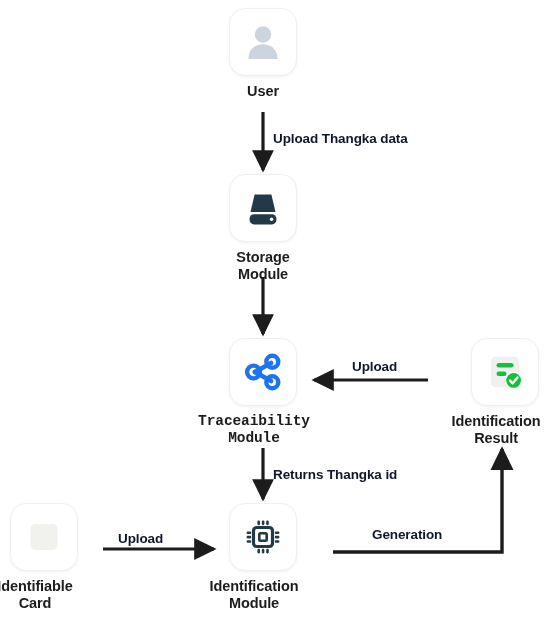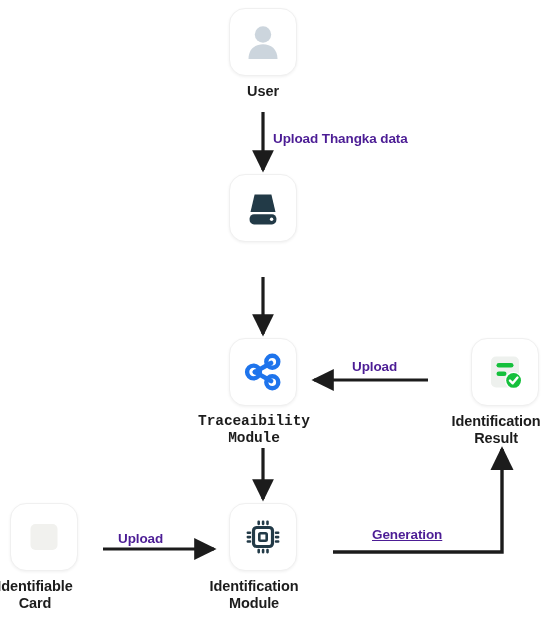--- a/index.html
+++ b/index.html
@@ -48,21 +48,21 @@
     text-align: center;
     color: #1c1c1c;
     white-space: pre-line;
     letter-spacing: -0.1px;
   }
   
   .edge-label {
     position: absolute;
     font-size: 13.5px;
     font-weight: 600;
-    color: #4c1d95;
+    color: #0f172a;
     white-space: nowrap;
     letter-spacing: -0.1px;
   }
   svg.flow {
     position: absolute;
     left: 0; top: 0;
     width: 550px;
     height: 621px;
     overflow: visible;
   }
@@ -77,21 +77,21 @@
   #node-traceability .caption,
   #node-idresult .caption,
   #node-idmodule .caption,
   #node-card .caption { width: 112px; margin-left:-18px; }
 
   
   #lbl-upload-thangka   { left: 273px; top: 131px; }
   #lbl-uploading-store  { left: 273px; top: 296px; }
   #lbl-returns-id       { left: 273px; top: 467px; }
   #lbl-upload-right     { left: 352px; top: 359px; }
-  #lbl-generation       { left: 372px; top: 527px; text-decoration: underline; }
+  #lbl-generation       { left: 372px; top: 527px; }
   #lbl-upload-left      { left: 118px; top: 531px; }
 </style>
 </head>
 <body>
 
 <div id="canvas">
 
   <svg class="flow" viewBox="0 0 550 621" xmlns="http://www.w3.org/2000/svg">
     <defs>
       <marker id="ah" markerWidth="9" markerHeight="9" refX="6.2" refY="3.4" orient="auto" markerUnits="strokeWidth">
@@ -123,20 +123,21 @@
   </div>
 
   <div class="node" id="node-storage">
     <div class="tile">
       <svg width="44" height="44" viewBox="0 0 44 44">
         <path d="M13.6 8.5 L30.4 8.5 L34.5 26 L9.5 26 Z" fill="#223a47"></path>
         <rect x="8.6" y="28.2" width="26.8" height="10.2" rx="4.4" fill="#223a47"></rect>
         <circle cx="30.6" cy="33.3" r="1.7" fill="#ffffff"></circle>
       </svg>
     </div>
+    <div class="caption">Storage Module</div>
   </div>
 
   <div class="node" id="node-traceability">
     <div class="tile">
       <svg width="44" height="44" viewBox="0 0 44 44">
         <line x1="14" y1="22" x2="30" y2="13" stroke="#1e74ec" stroke-width="4.6" stroke-linecap="round"></line>
         <line x1="14" y1="22" x2="30" y2="31" stroke="#1e74ec" stroke-width="4.6" stroke-linecap="round"></line>
         <circle cx="12.5" cy="22" r="6.4" fill="none" stroke="#1e74ec" stroke-width="4.4"></circle>
         <circle cx="31.3" cy="11.8" r="6.0" fill="none" stroke="#1e74ec" stroke-width="4.4"></circle>
         <circle cx="31.3" cy="32.2" r="6.0" fill="none" stroke="#1e74ec" stroke-width="4.4"></circle>
@@ -190,17 +191,18 @@
     <div class="tile">
       <svg width="44" height="44" viewBox="0 0 44 44">
         <rect x="8.5" y="9" width="27" height="26" rx="5" fill="#f1f1ee"></rect>
       </svg>
     </div>
     <div class="caption">Identifiable
 Card</div>
   </div>
 
   <div class="edge-label" id="lbl-upload-thangka">Upload Thangka data</div>
+  <div class="edge-label" id="lbl-returns-id">Returns Thangka id</div>
   <div class="edge-label" id="lbl-upload-right">Upload</div>
   <div class="edge-label" id="lbl-upload-left">Upload</div>
   <div class="edge-label" id="lbl-generation">Generation</div>
 
 </div>
 
 </body></html>

